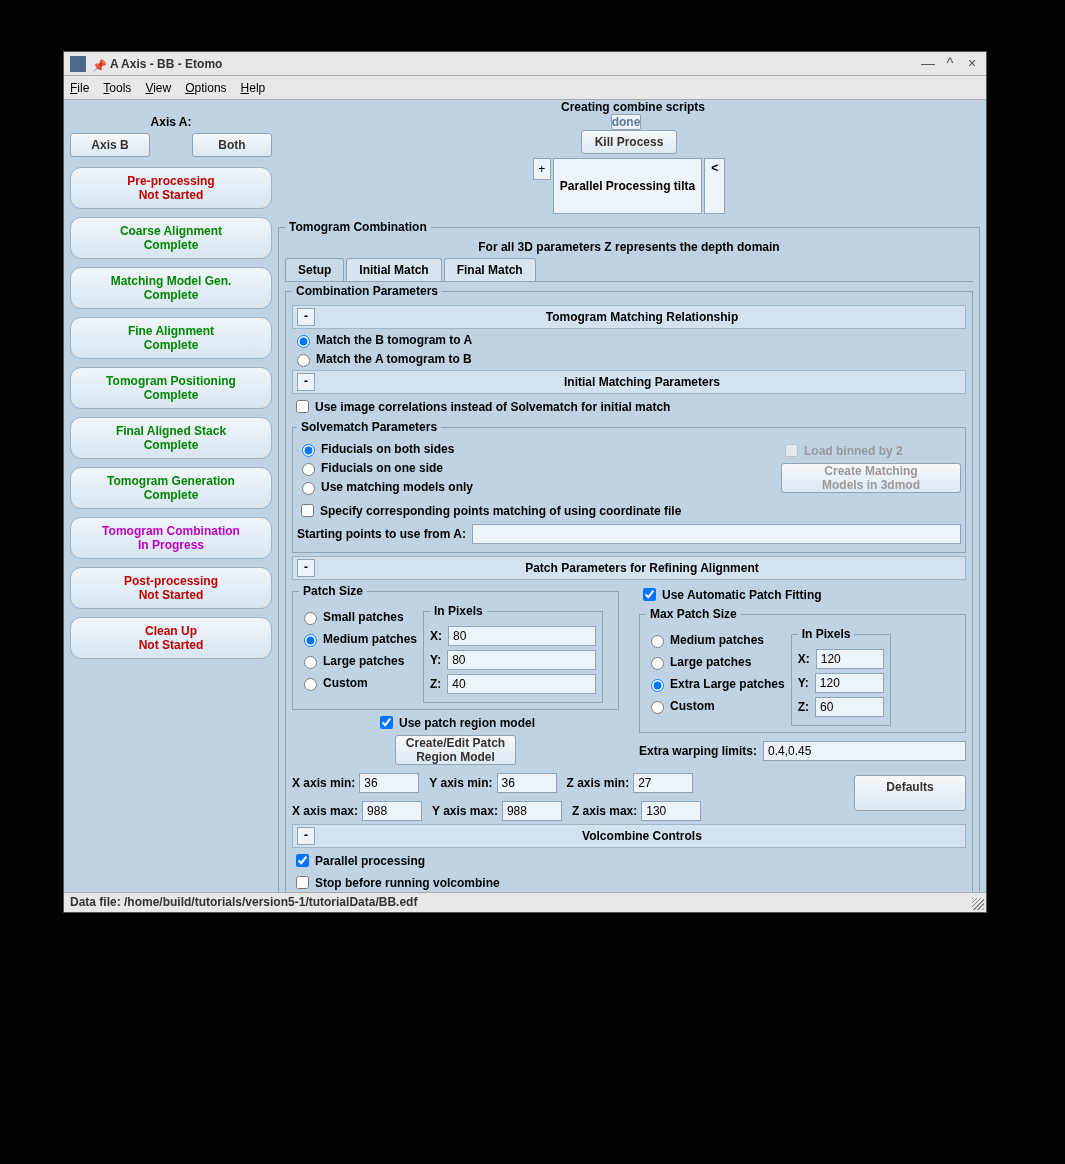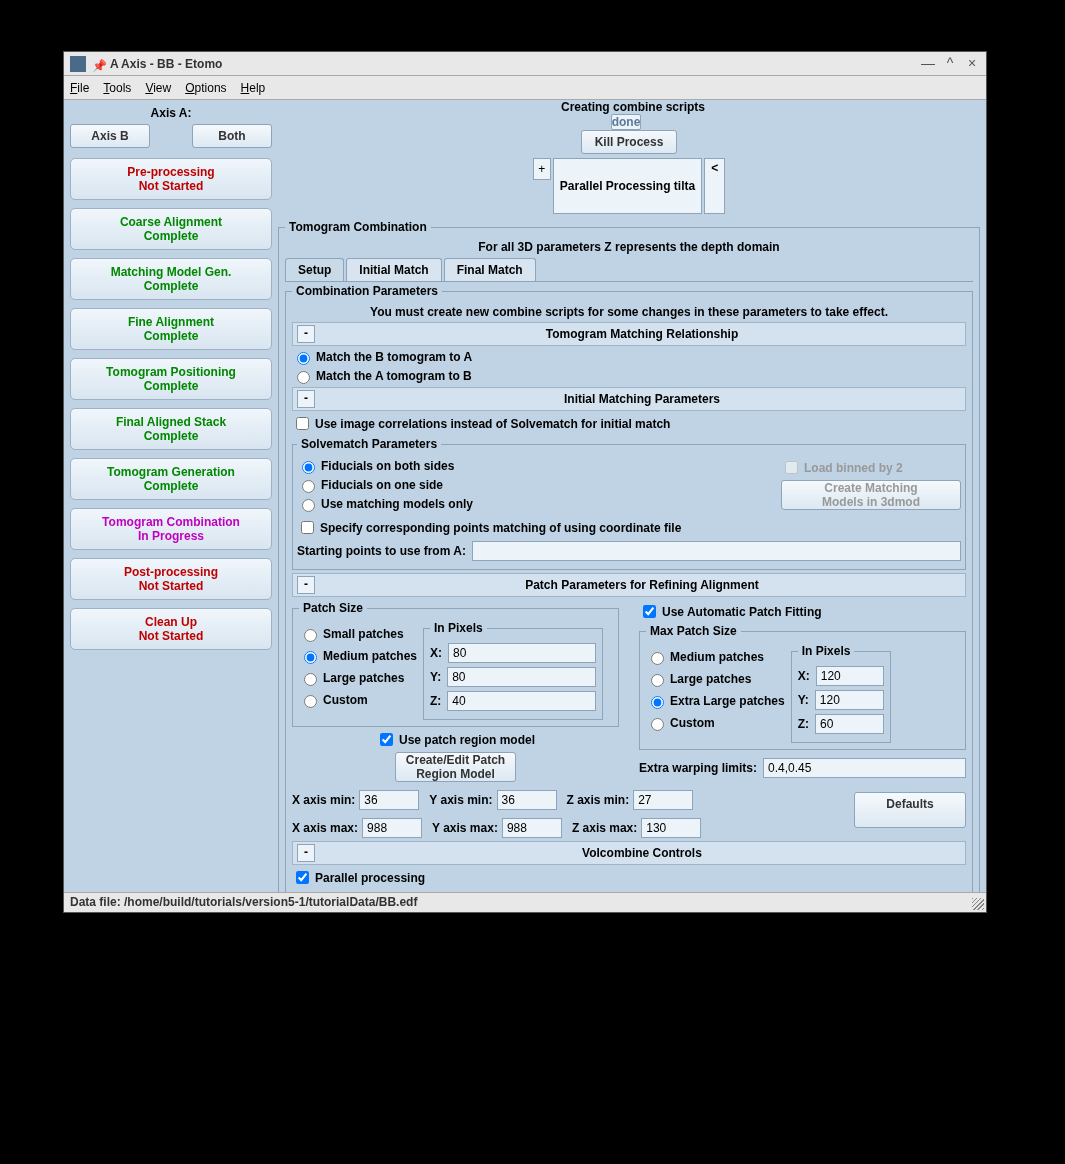--- a/index.html
+++ b/index.html
@@ -8,25 +8,25 @@
 .titlebar { height: 24px; background: #e8e8e8; display: flex; align-items: center; padding: 0 6px; border-bottom: 1px solid #aaa; }
 .titlebar-icon { width: 16px; height: 16px; background: #4a6a8a; margin-right: 6px; }
 .titlebar-pin { width: 10px; height: 10px; margin-right: 8px; }
 .titlebar-title { flex: 1; text-align: left; font-weight: bold; color: #333; }
 .titlebar-btn { width: 16px; height: 16px; margin-left: 6px; text-align: center; line-height: 14px; font-size: 14px; color: #555; cursor: pointer; }
 .menubar { height: 24px; background: #e8e8e8; display: flex; align-items: center; padding: 0 6px; border-bottom: 1px solid #aaa; }
 .menubar span { margin-right: 14px; cursor: pointer; }
 .menubar span u { text-decoration: underline; }
 .content { flex: 1; display: flex; overflow: hidden; }
 .sidebar { width: 214px; padding: 4px 6px; display: flex; flex-direction: column; }
-.sidebar-title { text-align: center; font-weight: bold; margin: 2px 0 4px; }
+.sidebar-title { text-align: center; font-weight: bold; margin: 11px 0 4px; }
 .axis-btns { display: flex; justify-content: space-between; margin-bottom: 10px; }
 .axis-btn { width: 80px; }
 .btn { background: linear-gradient(#f5f9fc,#dce8f2); border: 1px solid #8ea4b8; border-radius: 3px; padding: 4px 8px; text-align: center; cursor: pointer; font-weight: bold; color: #333; }
-.stage { background: linear-gradient(#f0f6fb,#d8e5f0); border: 1px solid #9eb2c4; border-radius: 5px; margin-bottom: 8px; padding: 6px 4px; text-align: center; cursor: pointer; font-weight: bold; }
+.stage { background: linear-gradient(#f0f6fb,#d8e5f0); border: 1px solid #9eb2c4; border-radius: 11px; margin-bottom: 8px; padding: 6px 4px; text-align: center; cursor: pointer; font-weight: bold; }
 .stage .line1 { display: block; }
 .stage .line2 { display: block; }
 .st-red { color: #c00000; }
 .st-green { color: #008800; }
 .st-magenta { color: #c000c0; }
 .main { flex: 1; display: flex; flex-direction: column; padding: 0 6px 4px 0; }
 .status-row { display: flex; align-items: center; margin-bottom: 4px; flex-direction: column; }
 .status-label { font-weight: bold; margin-left: 16px; margin-right: 8px; }
 .status-bar { flex: 1; background: #ecf3f9; border: 1px solid #8ea4b8; border-radius: 2px; height: 20px; display: flex; align-items: center; justify-content: center; color: #5a7a9a; font-weight: bold; margin-right: 6px; }
 .kill-btn { width: 96px; }
@@ -153,21 +153,20 @@
       <fieldset>
         <legend>Tomogram Combination</legend>
         <div class="subtitle">For all 3D parameters Z represents the depth domain</div>
         <div class="tabs">
           <div class="tab active">Setup</div>
           <div class="tab">Initial Match</div>
           <div class="tab">Final Match</div>
         </div>
         <fieldset>
           <legend>Combination Parameters</legend>
-          <div class="warning">You must create new combine scripts for some changes in these parameters to take effect.</div>
 
           <div class="section-hdr">
             <div class="collapse-btn">-</div>
             <div class="section-title">Tomogram Matching Relationship</div>
           </div>
           <div class="radio-row">
               <input type="radio" name="match" checked="" style="">
               <span class="lbl">Match the B tomogram to A</span>
             </div>
           <div class="radio-row">

